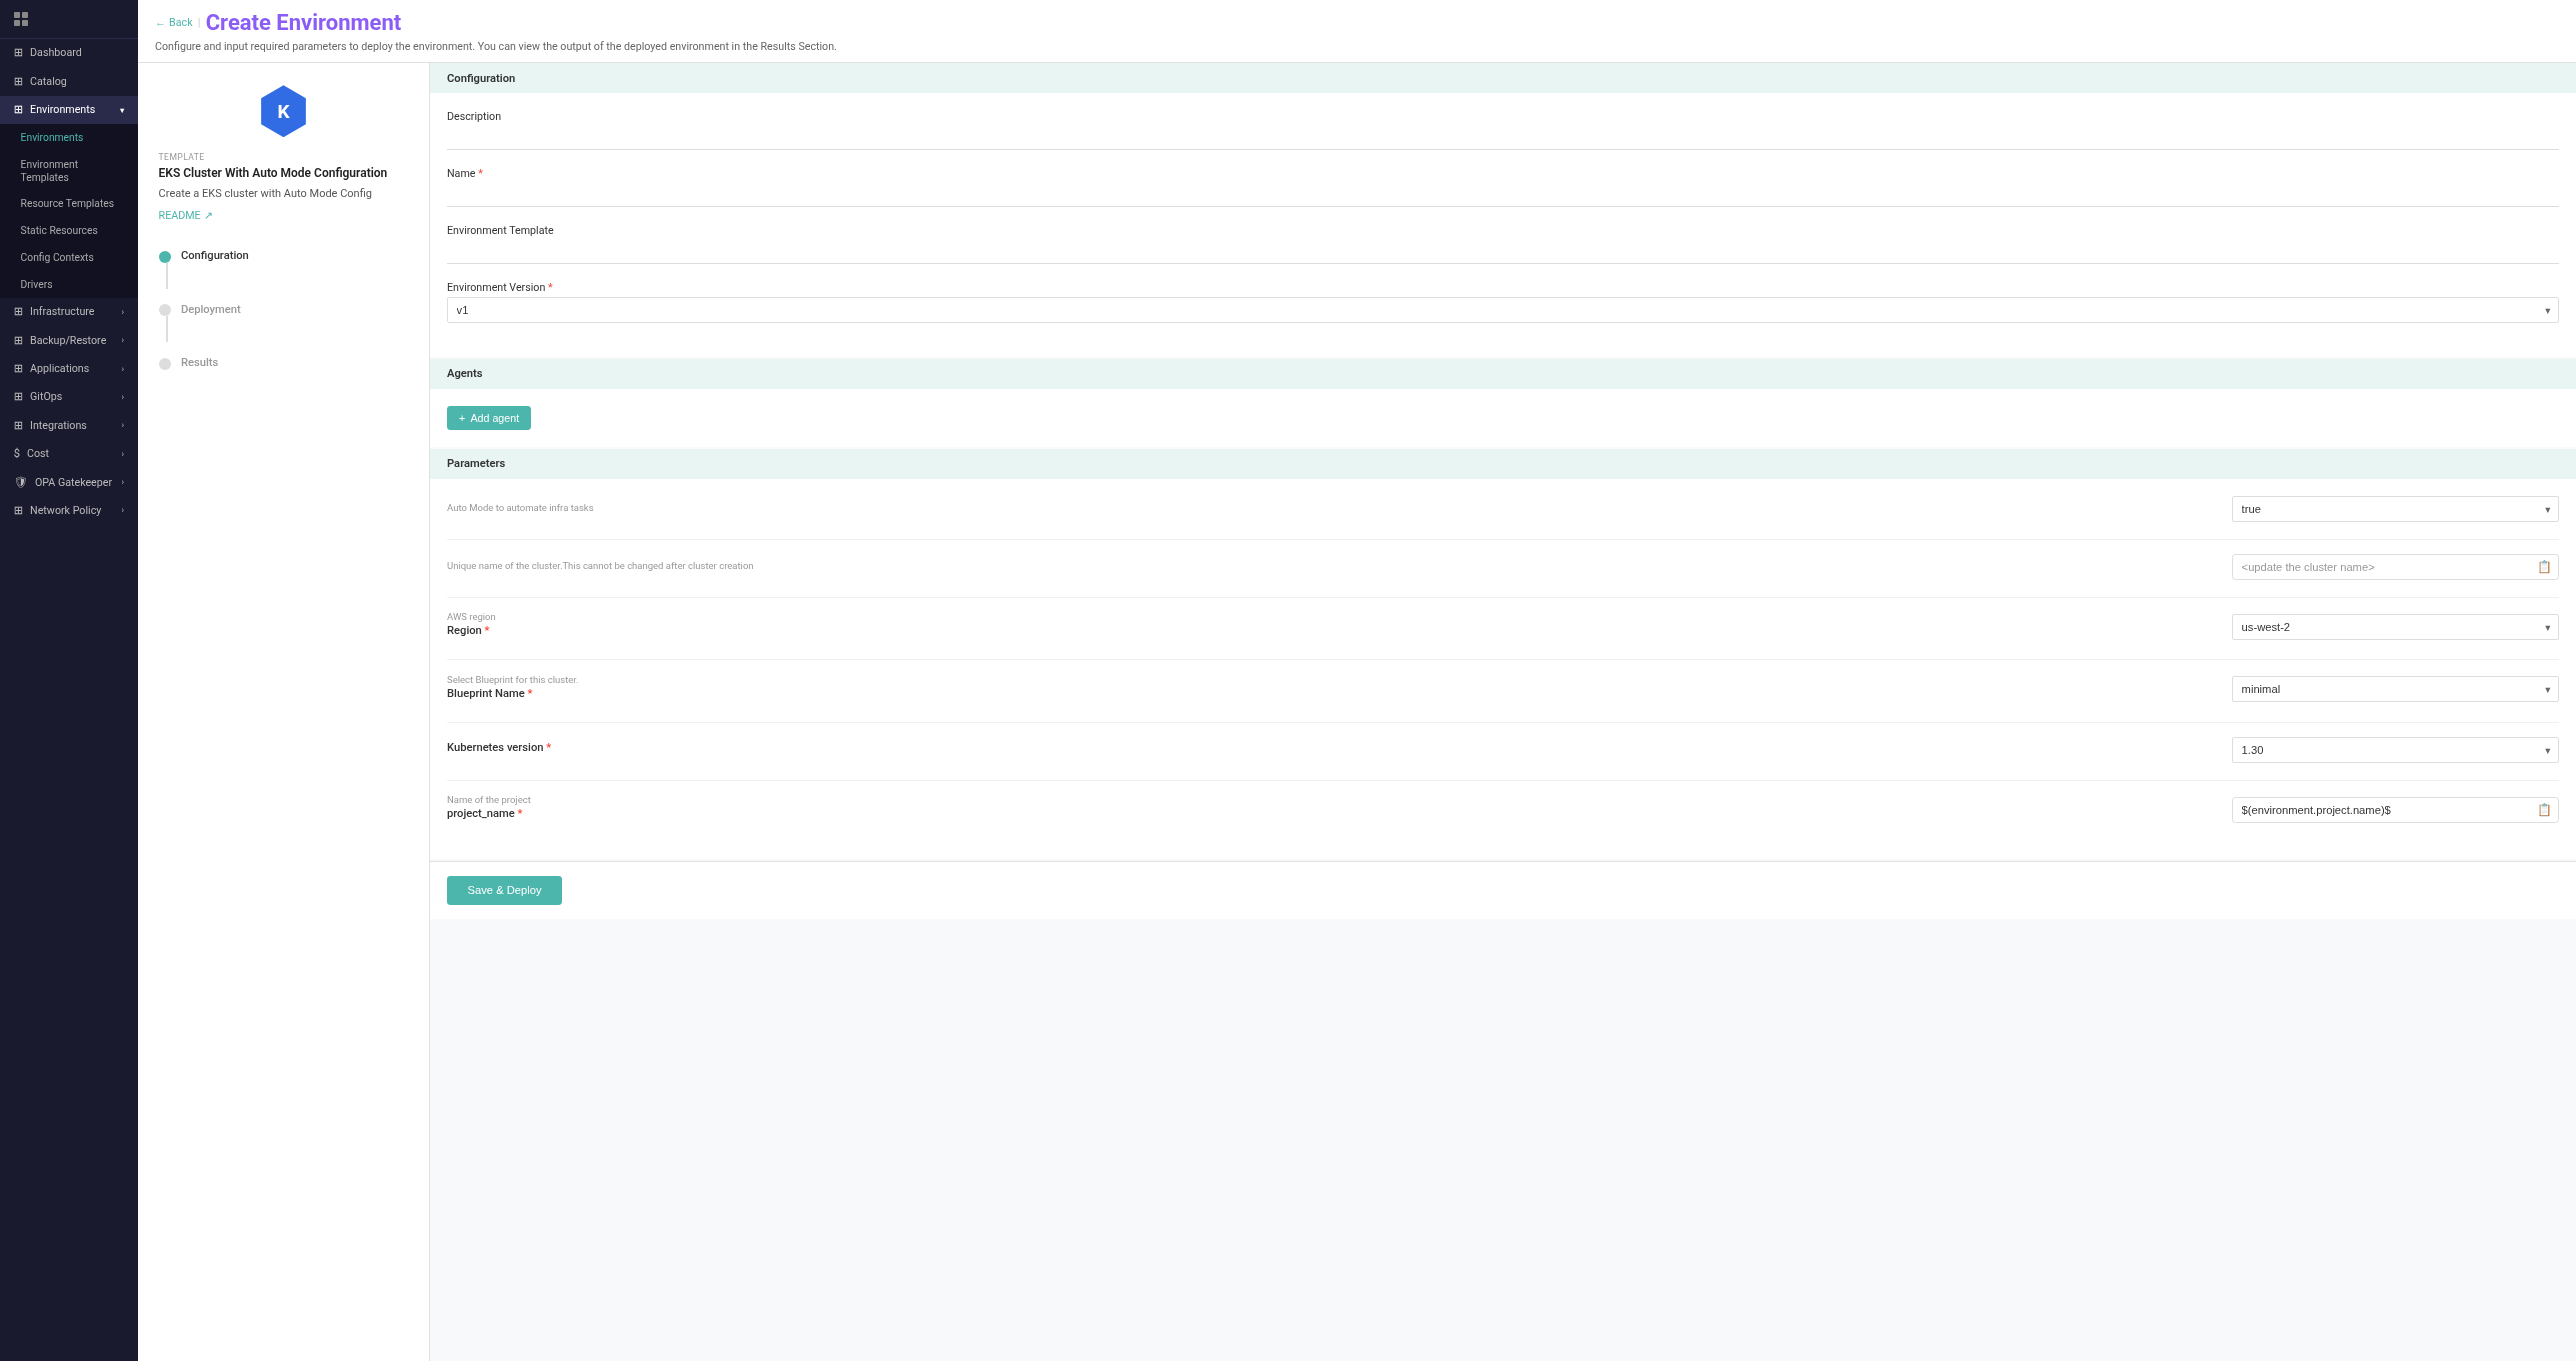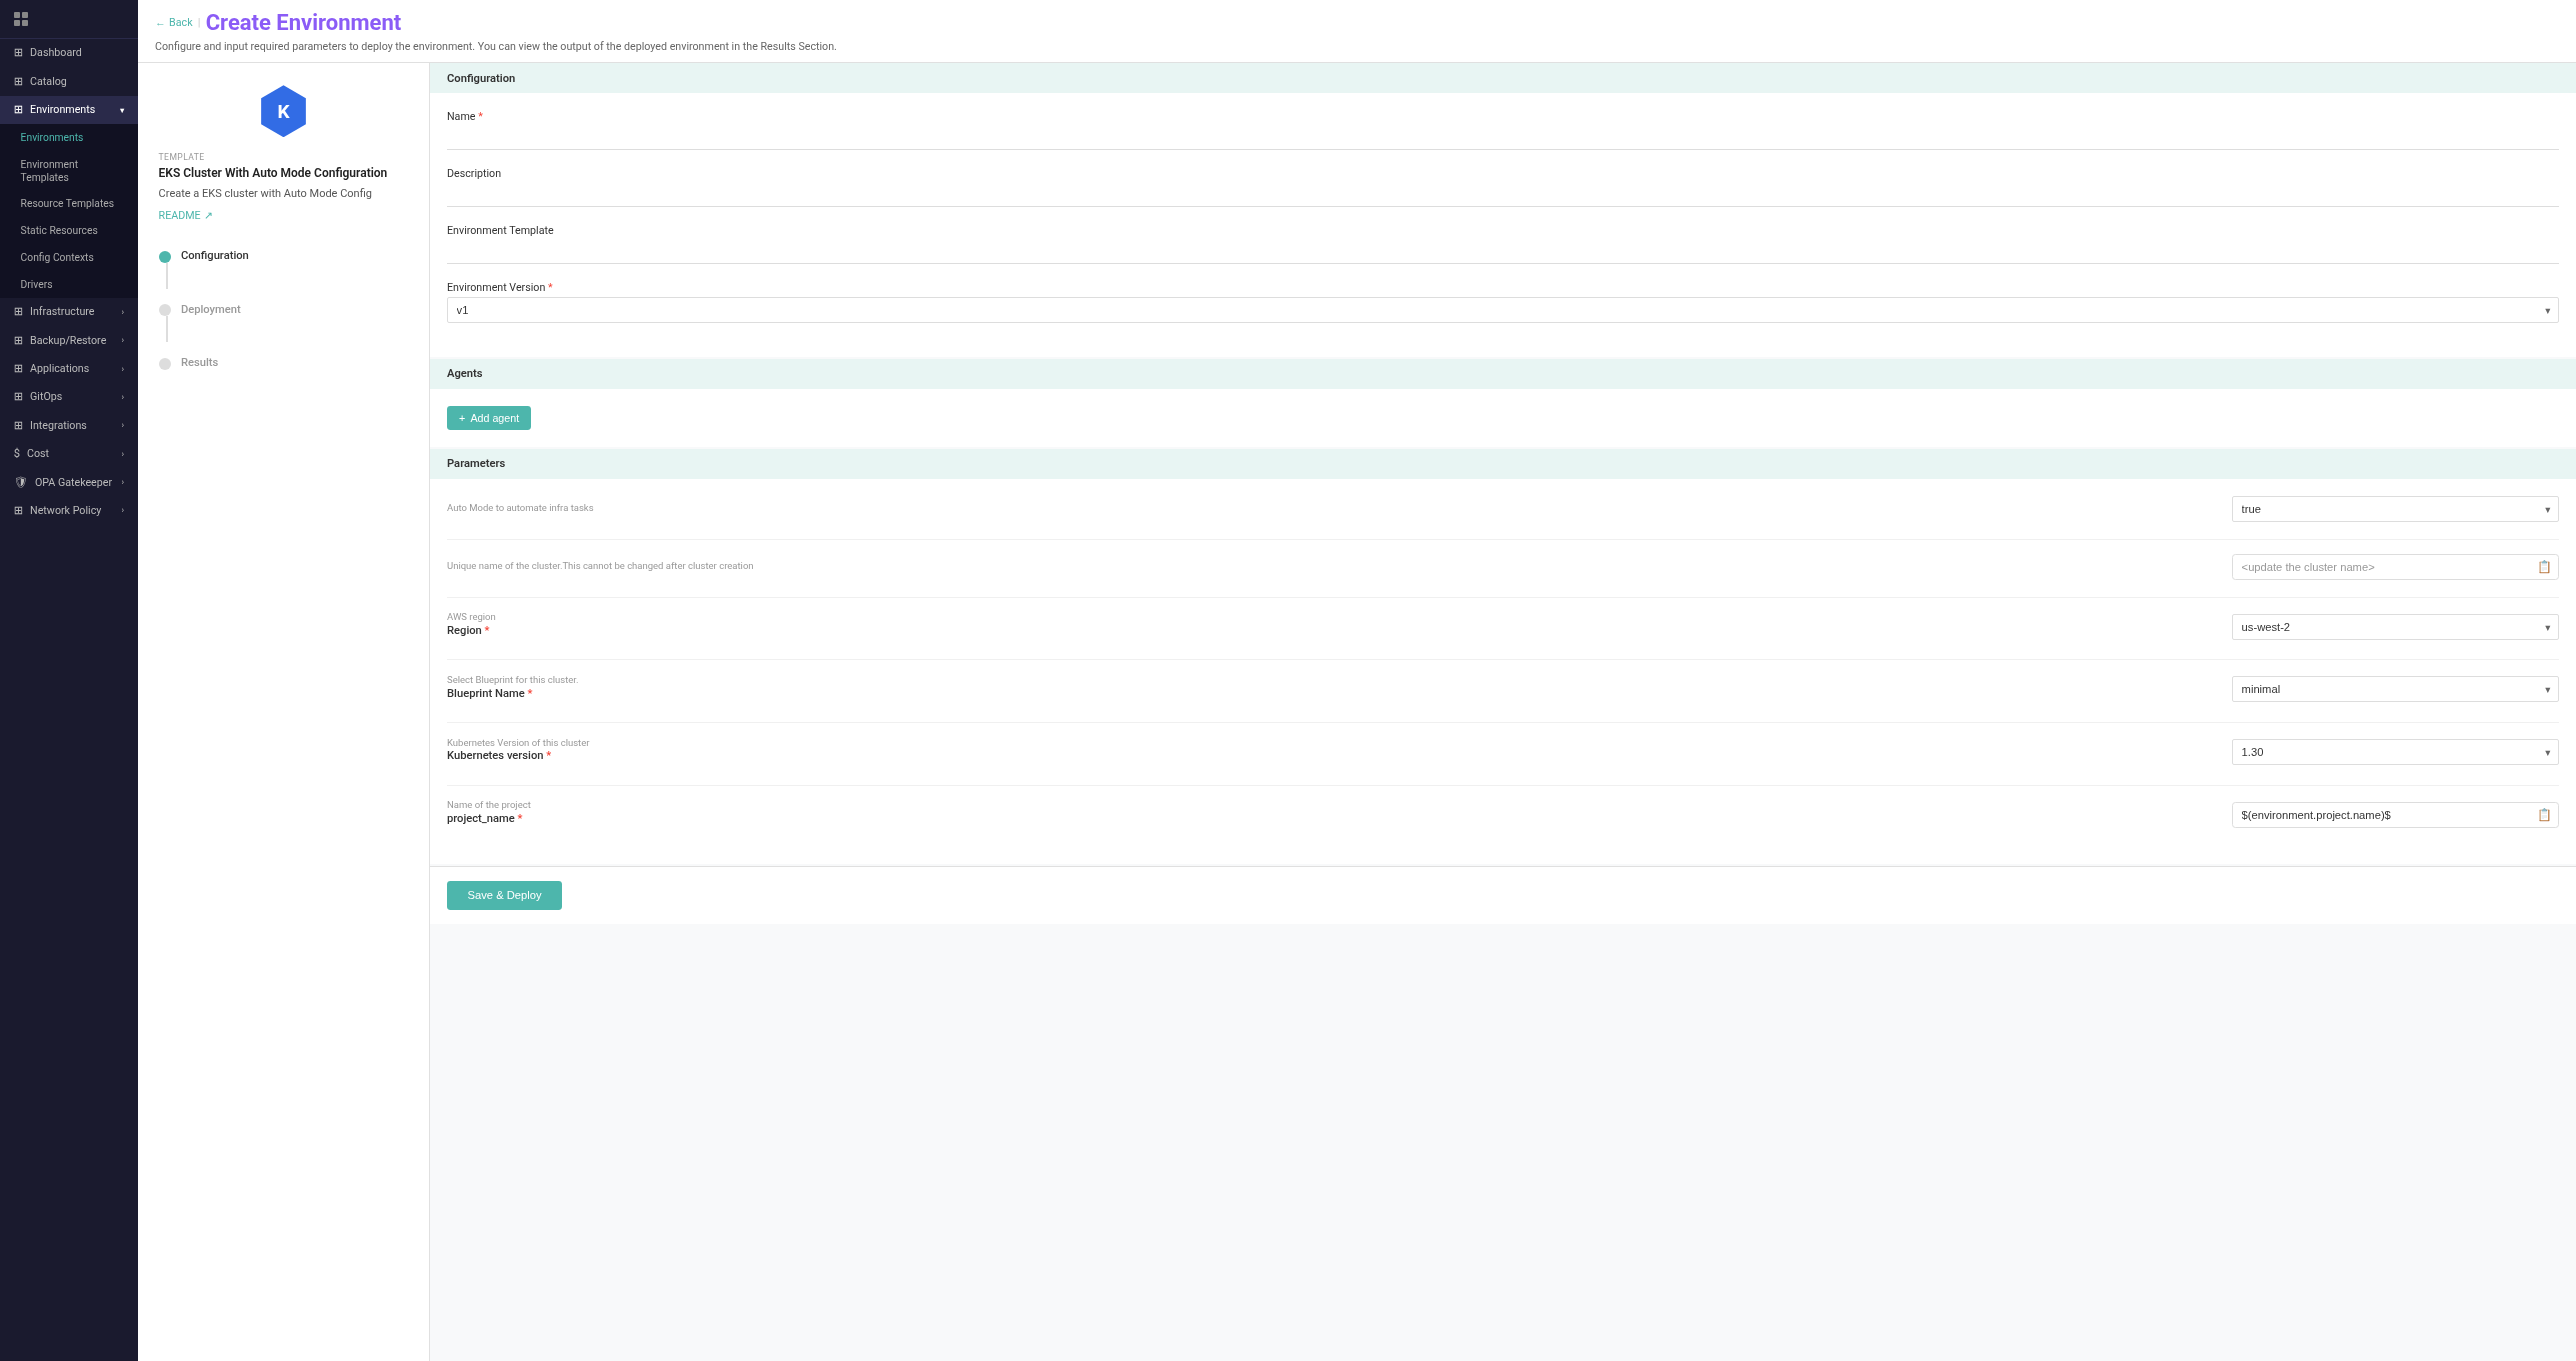--- a/index.html
+++ b/index.html
@@ -221,30 +221,30 @@
       </div>
     </div>
 
     <div class="right-panel">
 
       <div class="section">
         <div class="section-header">Configuration</div>
         <div class="section-body">
 
           <div class="form-group">
+            <label class="form-label">Description</label>
+            <input type="text" class="form-input" style="">
+          </div>
+
+          <div class="form-group">
             <label class="form-label">
               <span>Name</span>
               <span class="required"> *</span>
             </label>
             <input type="text" class="form-input" placeholder="" style="">
-          </div>
-
-          <div class="form-group">
-            <label class="form-label">Description</label>
-            <input type="text" class="form-input" style="">
           </div>
 
           <div class="form-group">
             <label class="form-label">Environment Template</label>
             <input type="text" class="form-input-static" readonly="" style="">
           </div>
 
           <div class="form-group">
             <label class="form-label">
               <span>Environment Version</span>
@@ -346,21 +346,20 @@
                   </select>
                 </div>
               </div>
             </div>
           </div>
           <hr class="param-divider">
 
           <div class="param-group">
             <div class="param-row">
               <div class="param-label-col">
-                <div class="param-hint">Kubernetes Version of this cluster</div>
                 <div class="param-label">
                   <span>Kubernetes version</span>
                   <span class="required"> *</span>
                 </div>
               </div>
               <div class="param-input-col">
                 <div class="select-wrapper">
                   <select class="select-input">
                     <option>1.30</option>
                     <option>1.29</option>

